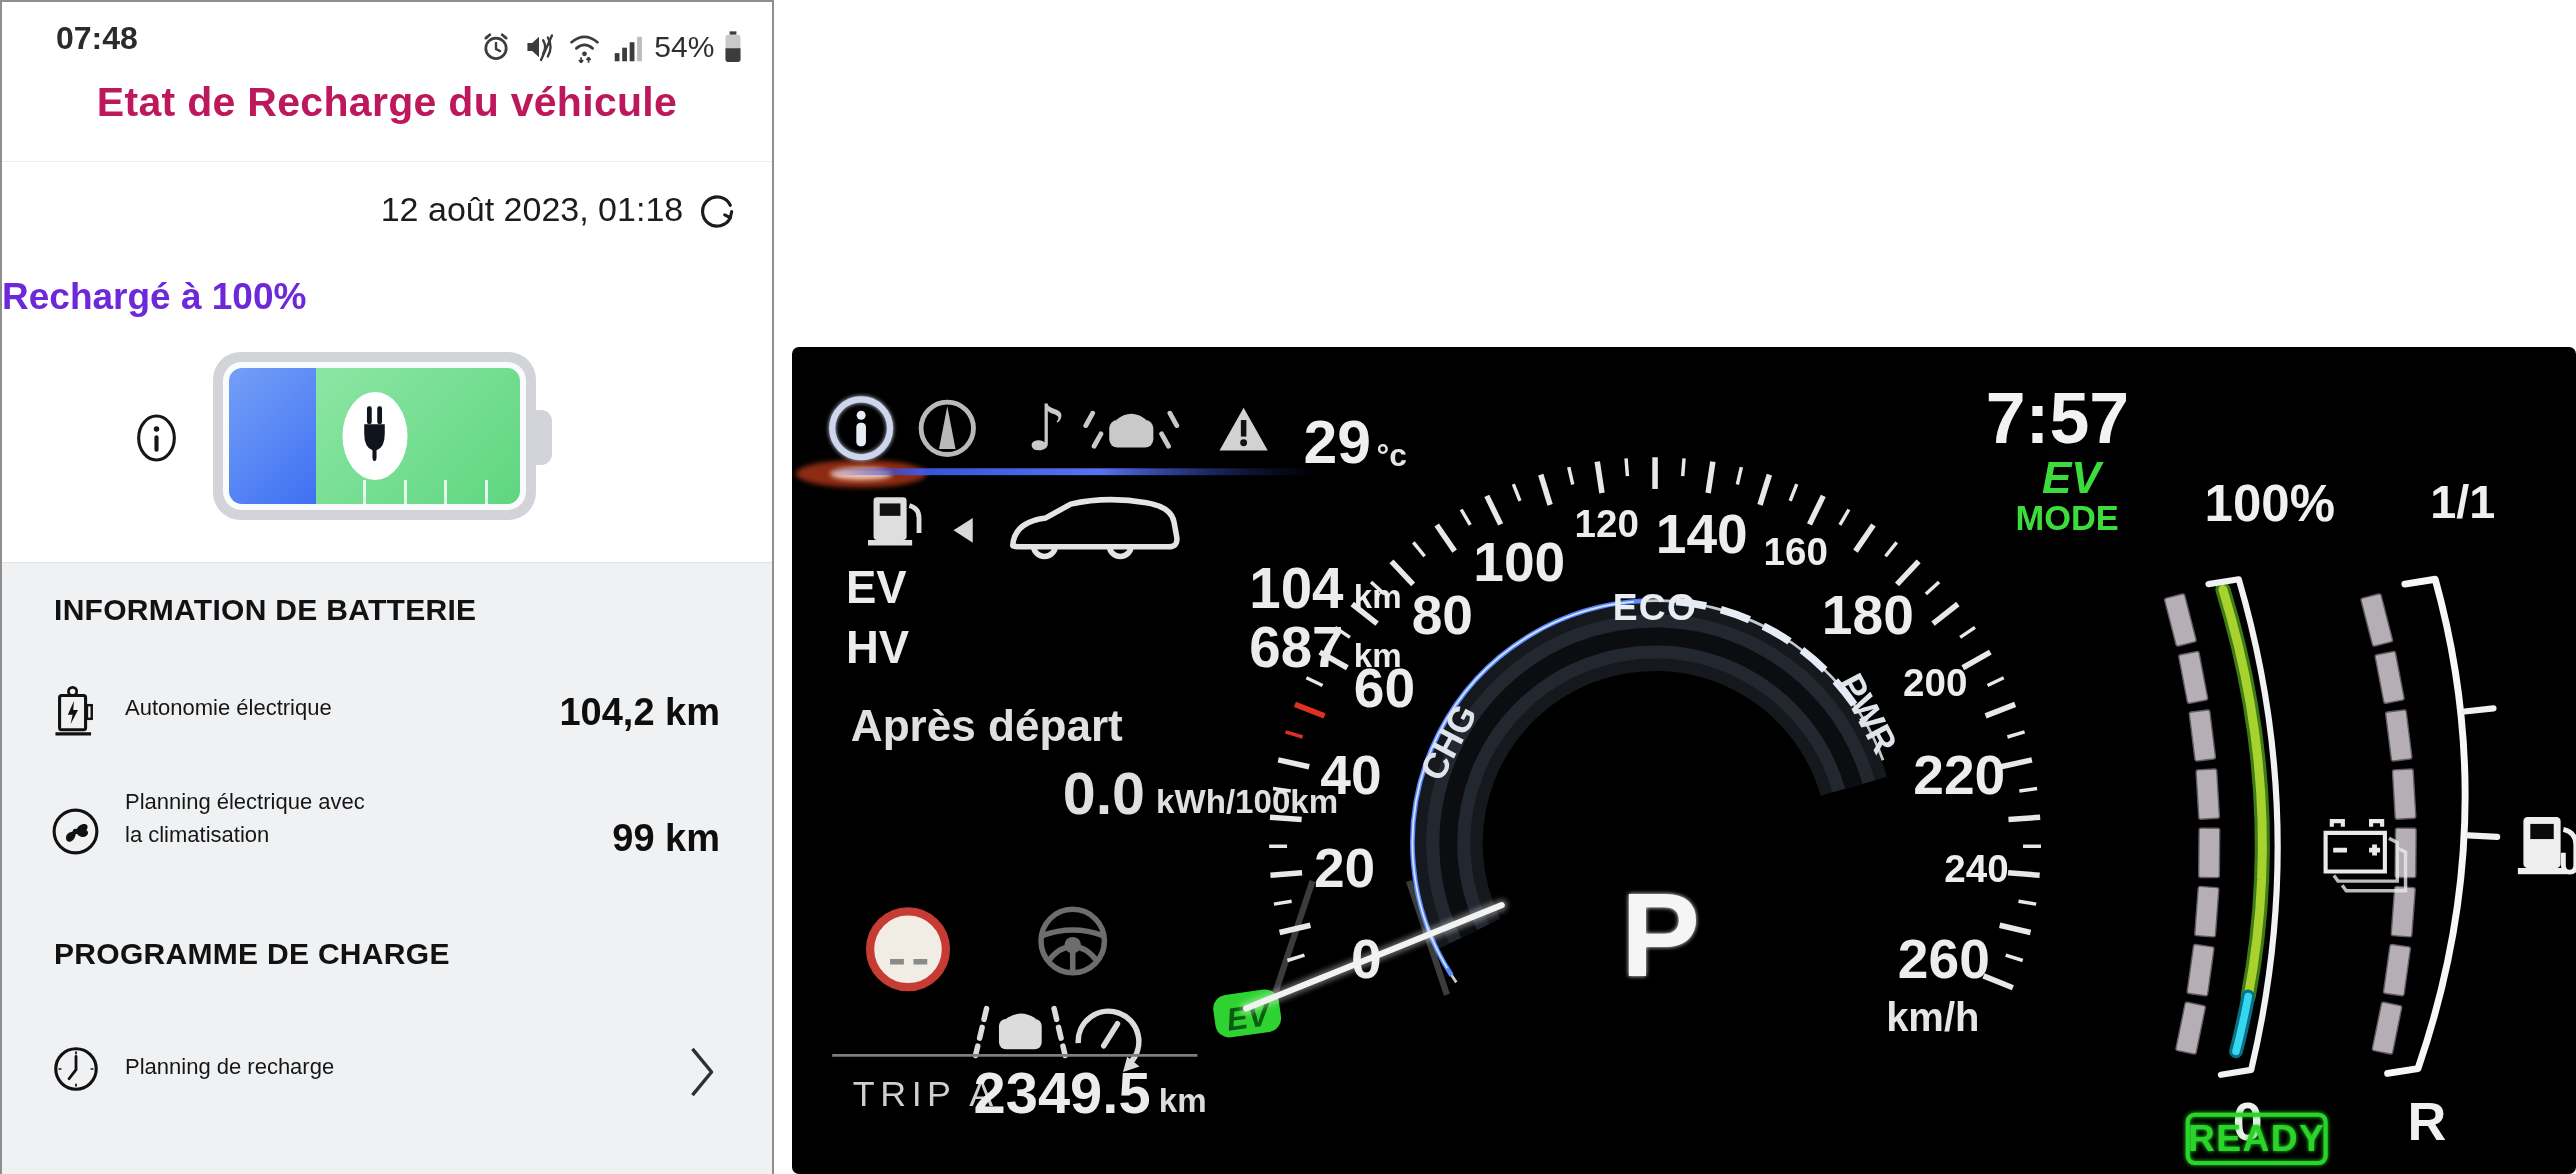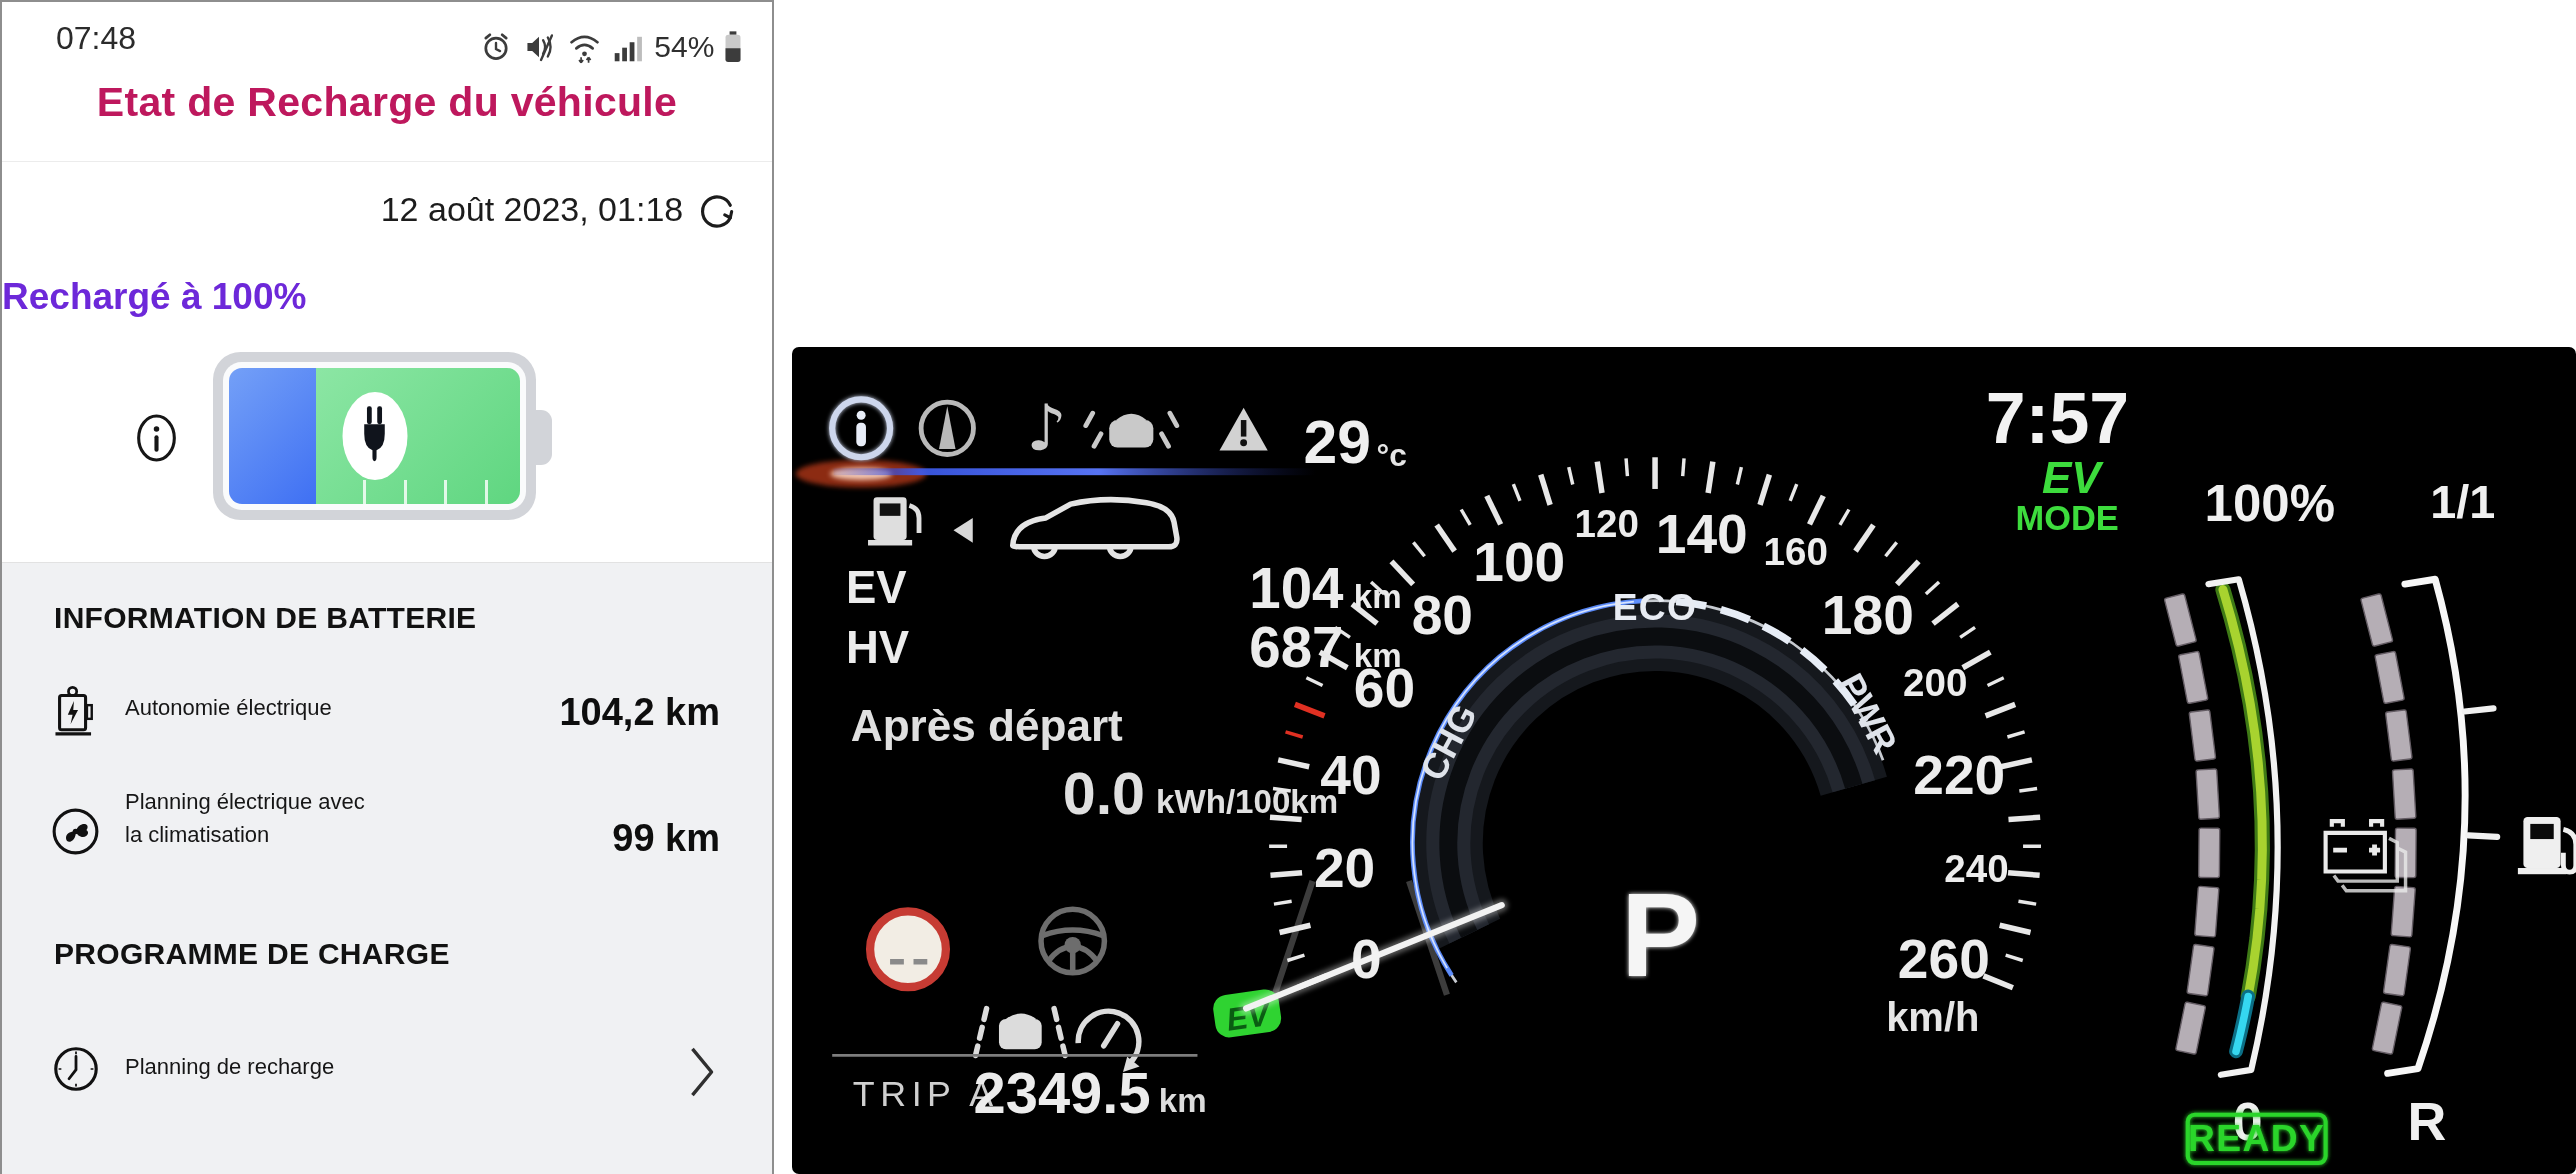--- a/index.html
+++ b/index.html
@@ -1,21 +1,21 @@
 <!DOCTYPE html>
 <html style="font-size:11px"><head>
 <meta charset="utf-8">
 <style>
   html,body{margin:0;padding:0;background:#ffffff;}
   #stage{position:relative;width:2576px;height:1174px;overflow:hidden;background:#ffffff;
          font-family:"Liberation Sans",sans-serif;}
   
   #phone{position:absolute;left:0;top:0;width:774px;height:1174px;background:#ffffff;
          border:2.8px solid #8e8e8e;box-sizing:border-box;}
-  .sb-time{position:absolute;left:54px;top:18px;font-size:32px;color:#2b2b2b;font-weight:400;}
+  .sb-time{position:absolute;left:54px;top:18px;font-size:32px;color:#2b2b2b;font-weight:700;}
   .sb-icons{position:absolute;right:30px;top:28px;display:flex;align-items:flex-start;gap:9.7px;color:#3c3c3c;}
   .sb-pct{font-size:30px;color:#2f2f2f;font-weight:500;}
   .app-title{position:absolute;left:0;top:77px;width:100%;text-align:center;font-size:41px;
              font-weight:700;color:#be185d;letter-spacing:0.3px;}
   .divider{position:absolute;left:0;top:159px;width:100%;height:1.4px;background:#ececec;}
   .sync-row{position:absolute;right:32px;top:188px;display:flex;align-items:flex-start;gap:13.8px;}
   .sync-text{font-size:34px;color:#1c1c1c;}
   .charge-label{position:absolute;left:0;top:274px;width:100%;text-align:left;font-size:37px;
                 font-weight:700;color:#6d28d9;}
   .batt-case{position:absolute;left:211px;top:350px;width:323px;height:168px;background:#d2d4d9;
@@ -116,21 +116,21 @@
               <path d="M14 28 h30 v14 q0 20 -12 24 v10 q0 6 -3 6 t-3 -6 v-10 q-12 -4 -12 -24 Z" fill="#10141c"></path>
             </svg>
           </div>
         </div>
       </div>
     </div>
     <div class="batt-nub"></div>
 
     <div class="gray-section">
 
-      <div class="sec-header" style="top:30px;margin-top:8px;">INFORMATION DE BATTERIE</div>
+      <div class="sec-header" style="top:30px;">INFORMATION DE BATTERIE</div>
 
       <div style="position:absolute;left:52px;top:123px;">
         <svg width="44" height="52" viewBox="0 0 64 76">
           <circle cx="27" cy="8" r="6" fill="none" stroke="#111" stroke-width="4"></circle>
           <rect x="8" y="14" width="38" height="50" rx="3" fill="none" stroke="#111" stroke-width="4.5"></rect>
           <path d="M29 22 L20 42 L27 42 L24 56 L35 35 L28 35 Z" fill="#111"></path>
           <rect x="48" y="28" width="7" height="20" fill="none" stroke="#111" stroke-width="3.5"></rect>
           <path d="M2 70 h52" stroke="#111" stroke-width="5"></path>
         </svg>
       </div>

